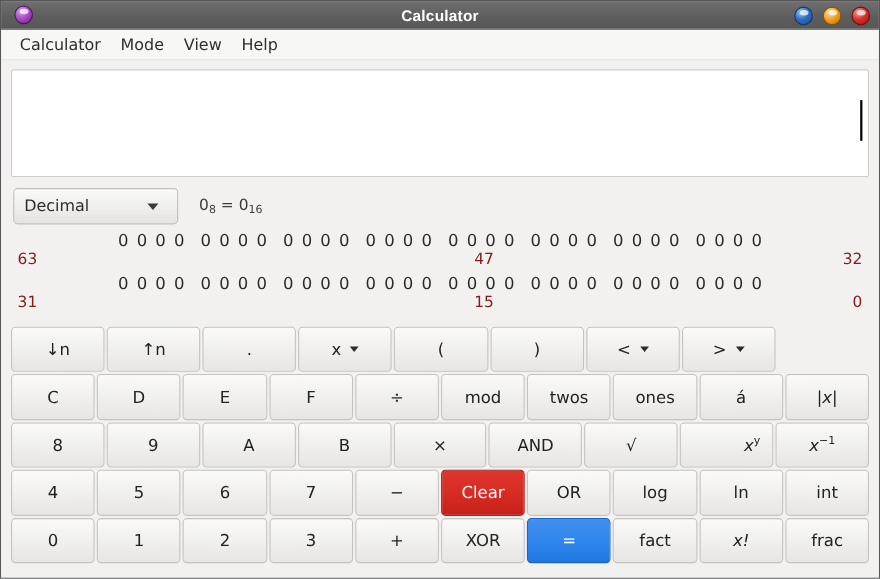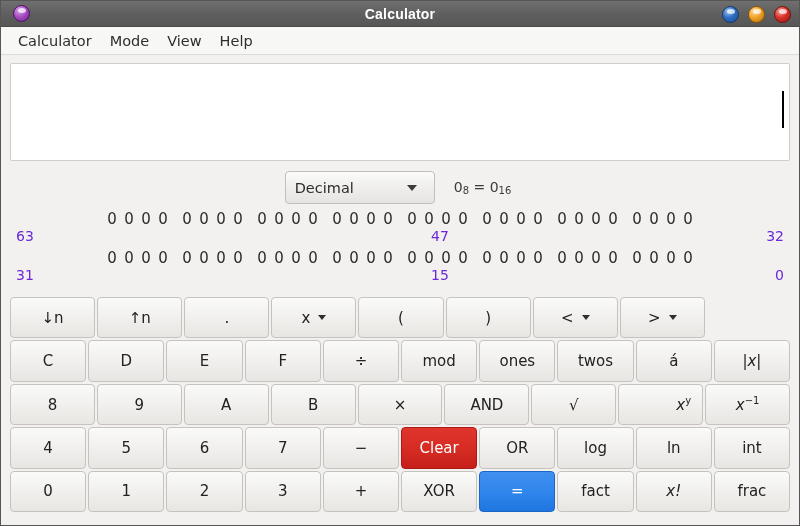--- a/index.html
+++ b/index.html
@@ -140,21 +140,21 @@
     width: 2px;
     height: 37px;
     background: #000;
   }
 
   
   .baserow {
     flex: 0 0 auto;
     display: flex;
     align-items: center;
-    justify-content: center;
+    justify-content: flex-start;
     margin-top: 10px;
     padding: 0 2px;
   }
   .combo {
     width: 150px;
     height: 33px;
     box-sizing: border-box;
     border: 1px solid #c2bfbb;
     border-radius: 4px;
     background: linear-gradient(to bottom, #fbfbfa 0%, #eeedeb 55%, #e6e4e1 100%);
@@ -213,21 +213,21 @@
   .bitlabels {
     display: flex;
     position: relative;
     height: 20px;
     margin-bottom: 1px;
     padding: 0 14px;
   }
   .bitlabel {
     position: absolute;
     font-size: 14px;
-    color: #6d28d9;
+    color: #7f1d1d;
     font-family: "DejaVu Sans", sans-serif;
   }
   .bl-left  { left: 0; }
   .bl-mid   { left: 50%; transform: translateX(-50%); margin-left: 40px; }
   .bl-right { right: 0; }
 
   
   .keypad {
     flex: 1 1 auto;
     margin-top: 9px;
@@ -487,24 +487,24 @@
           <div class="key">
             <span>F</span>
           </div>
           <div class="key">
             <span>÷</span>
           </div>
           <div class="key">
             <span>mod</span>
           </div>
           <div class="key">
+            <span>twos</span>
+          </div>
+          <div class="key">
             <span>ones</span>
-          </div>
-          <div class="key">
-            <span>twos</span>
           </div>
           <div class="key">
             <span>á</span>
           </div>
           <div class="key">
             <span class="ital">|x|</span>
           </div>
         </div>
         <div class="krow">
           <div class="key">

